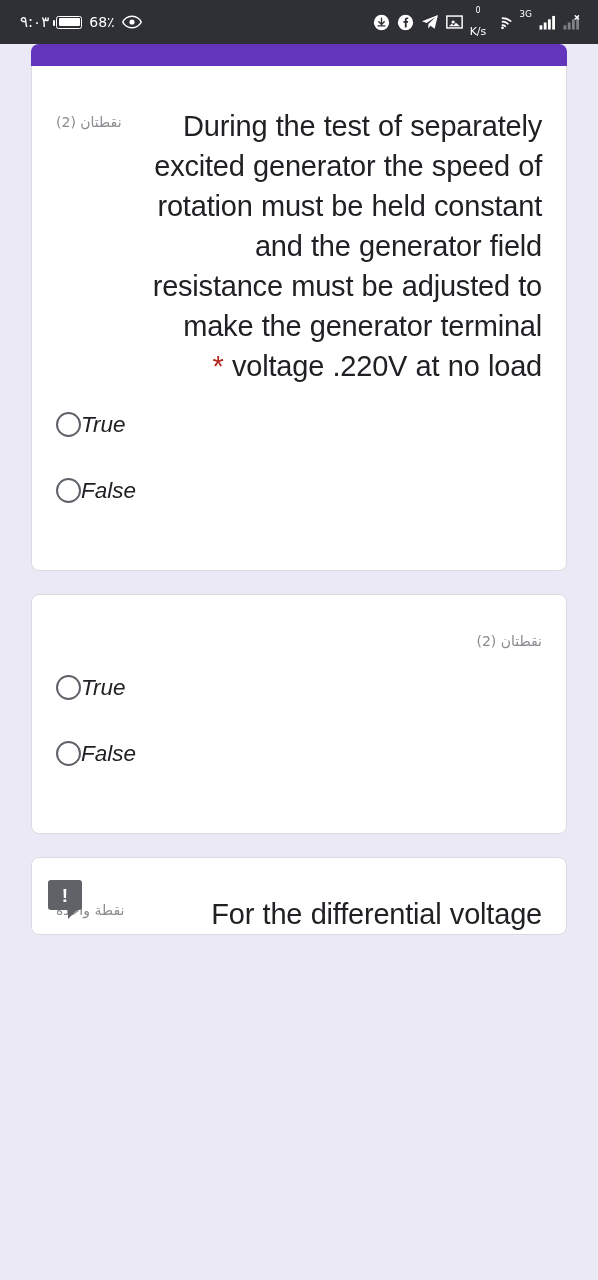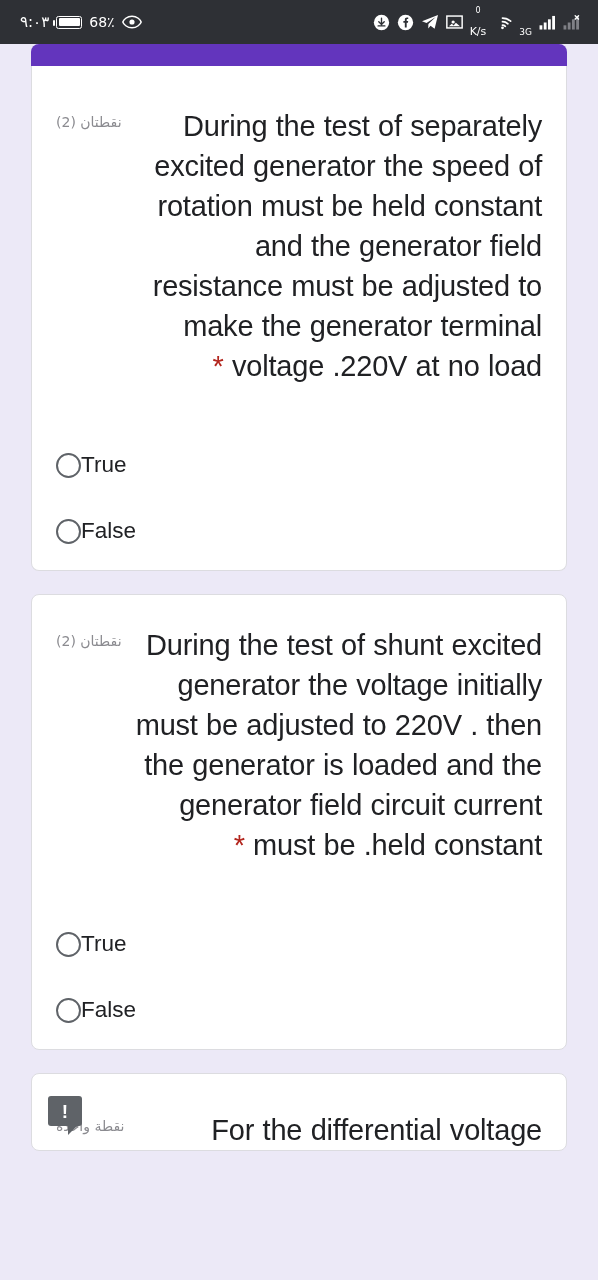--- a/index.html
+++ b/index.html
@@ -74,21 +74,21 @@
   .icon-sq { display: inline-flex; align-items: center; justify-content: center; }
   .net-rate {
     display: flex;
     flex-direction: column;
     align-items: center;
     line-height: 1;
     font-family: "DejaVu Sans", sans-serif;
   }
   .net-rate .num { font-size: 8px; }
   .net-rate .unit { font-size: 11px; margin-top: 11px; }
-  .g3 { font-size: 9px; font-family: "DejaVu Sans", sans-serif; align-self: flex-start; margin-top: 20px; }
+  .g3 { font-size: 9px; font-family: "DejaVu Sans", sans-serif; align-self: flex-start; margin-top: 2px; }
 
   
   .form-scroll {
     padding: 0 31px;
     height: calc(1280px - 44px);
   }
 
   .purple-bar {
     height: 22px;
     background: #6335bd;
@@ -145,25 +145,26 @@
   }
   .req-star { color: #b3261e; }
 
   .options {
     margin-top: 26px;
     direction: rtl;
   }
   .option-row {
     display: flex;
     flex-direction: row-reverse;
-    align-items: flex-end;
+    align-items: flex-start;
     justify-content: flex-start;
     height: 66px;
     padding-left: 0;
     padding-right: 2px;
+    font-style: italic;
   }
   .radio {
     width: 25px;
     height: 25px;
     border: 2.2px solid #5f6368;
     border-radius: 50%;
     flex: 0 0 auto;
     background: transparent;
   }
   .option-label {
@@ -312,24 +313,20 @@
       </div>
       <div class="option-row">
         <span class="radio"></span>
         <span class="option-label">False</span>
       </div>
     </div>
   </div>
 
   <div class="card">
     <div class="q-head">
-      <div class="q-text">
-        <span>During the test of shunt excited generator the voltage initially must be adjusted to 220V . then the generator is loaded and the generator field circuit current must be .held constant</span>
-        <span class="req-star">*</span>
-      </div>
       <div class="q-points">نقطتان (2)</div>
     </div>
 
     <div class="options">
       <div class="option-row">
         <span class="radio"></span>
         <span class="option-label">True</span>
       </div>
       <div class="option-row">
         <span class="radio"></span>

